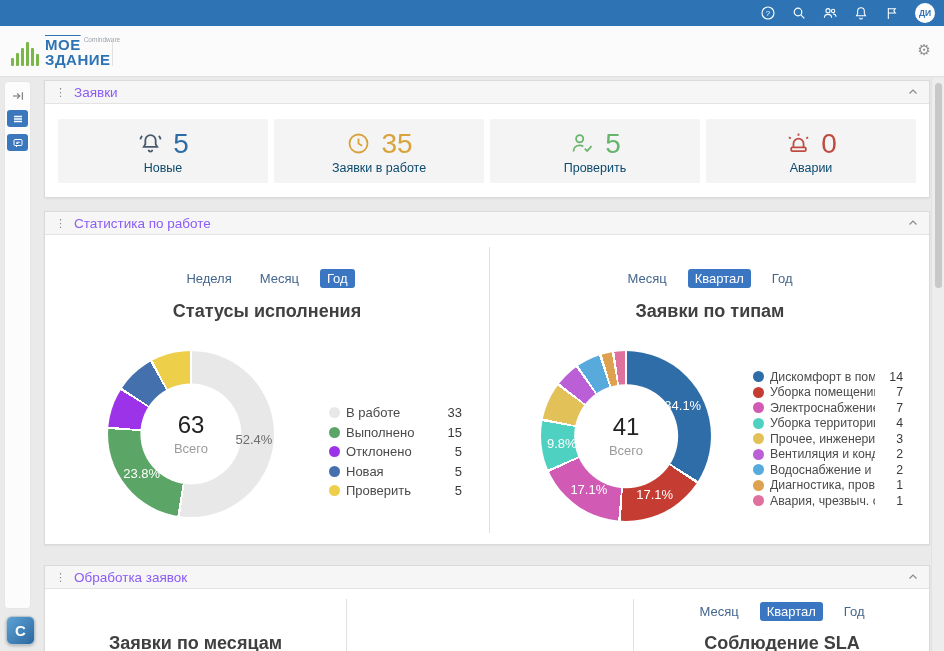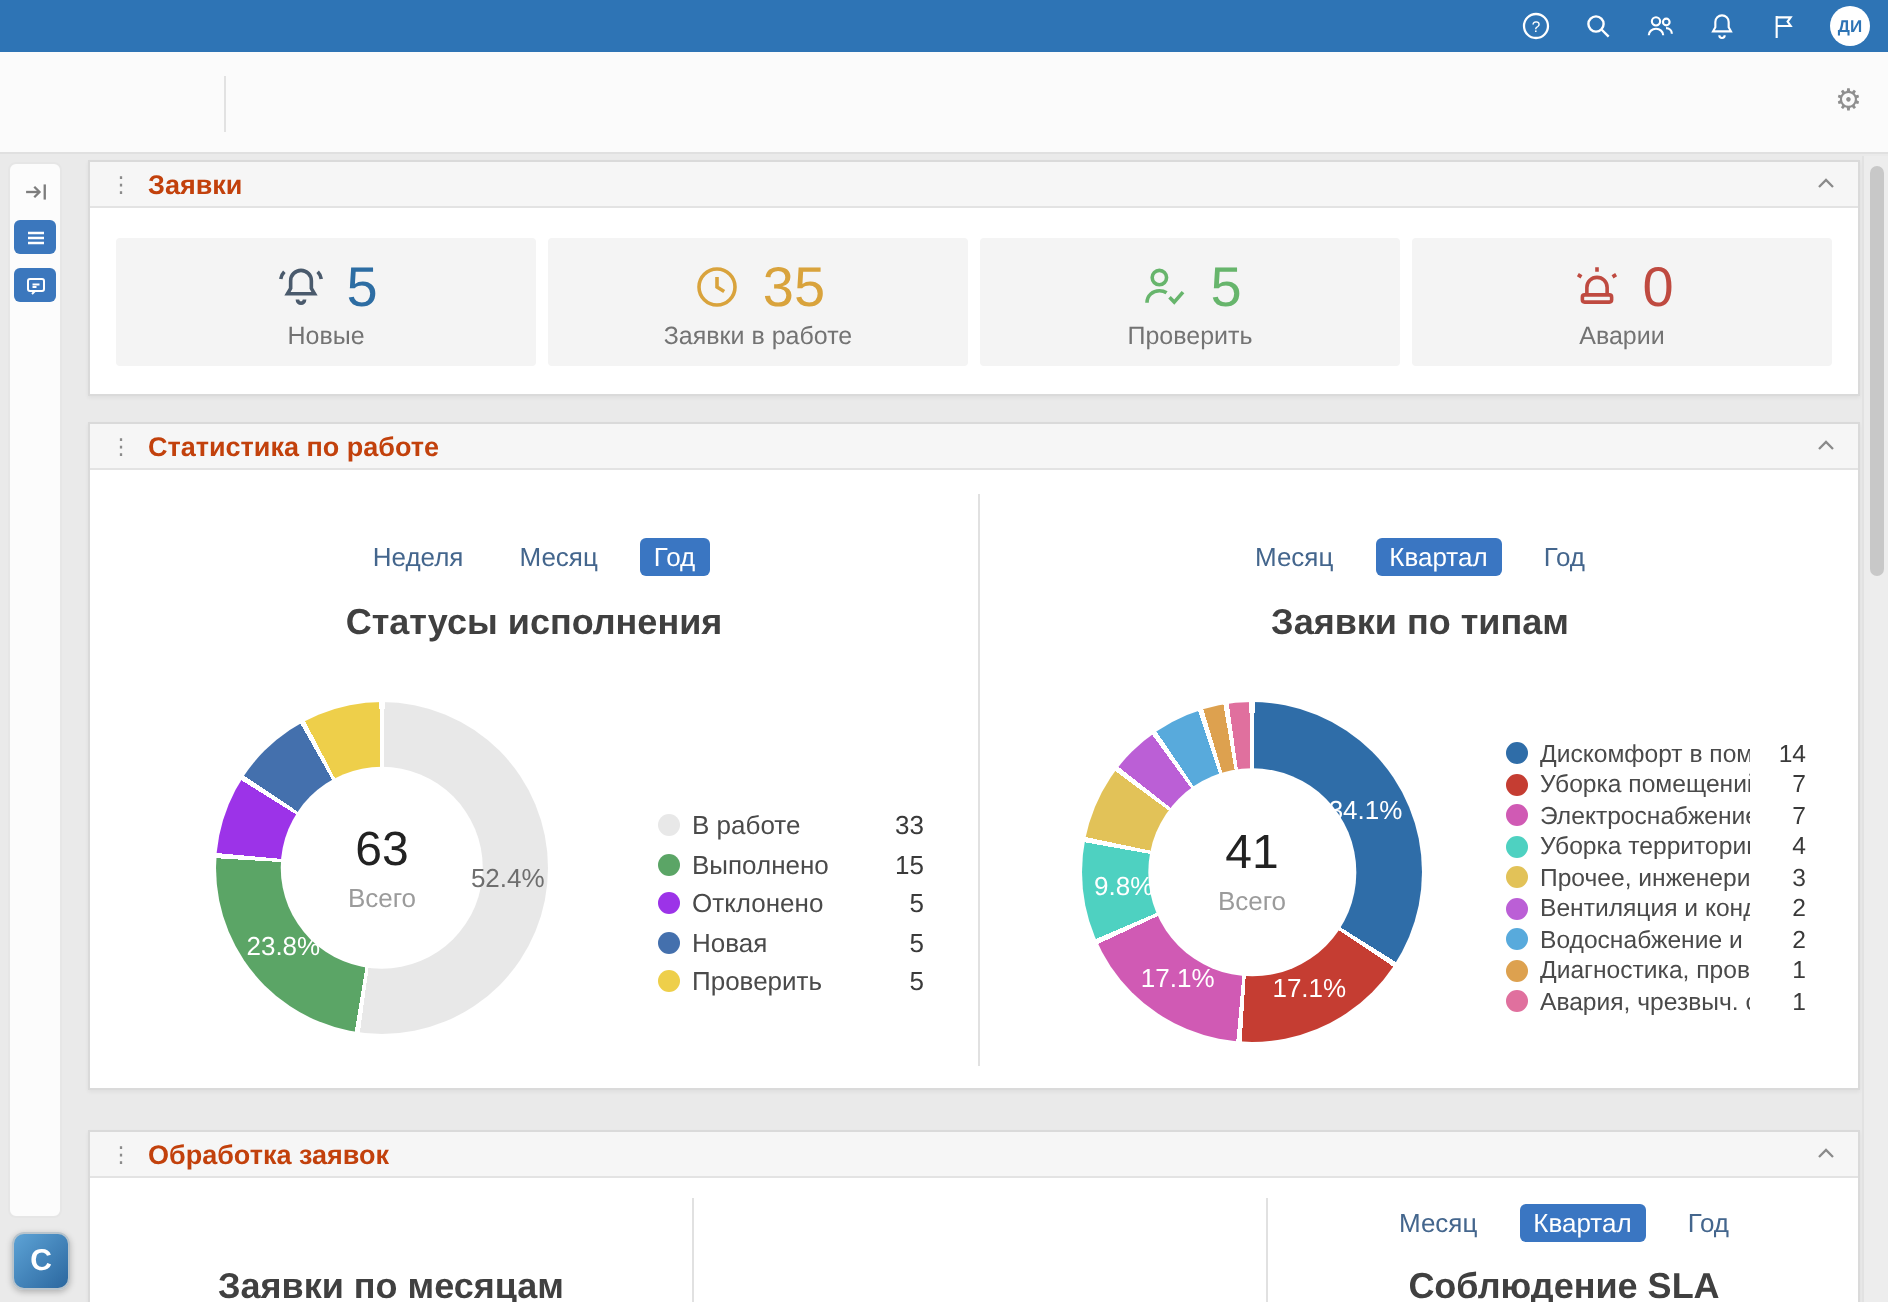--- a/index.html
+++ b/index.html
@@ -50,29 +50,29 @@
     background:#c8c8c8; border-radius:4px; cursor:pointer; }
   
   .panel { position:absolute; left:44px; width:886px; background:#fff;
     border:1px solid #dadada; box-shadow:0 1px 2px rgba(0,0,0,.05); }
   .panel1 { top:80px; height:118px; }
   .panel2 { top:211px; height:334px; }
   .panel3 { top:565px; height:200px; }
   .panel-header { height:23px; background:#f6f6f6; border-bottom:1px solid #e3e3e3;
     display:flex; align-items:center; padding:0 10px; }
   .drag-handle { color:#8b8b8b; font-size:11px; margin-right:8px; cursor:grab; }
-  .panel-title { font-size:13.5px; color:#c2410c;font-weight:bold; }
+  .panel-title { font-size:13.5px; color:#8b5cf6; }
   .collapse-btn { margin-left:auto; cursor:pointer; display:flex; }
   
   .cards { display:flex; gap:6px; padding:15px 13px; }
   .stat-card { flex:1; background:#f4f4f4; border-radius:2px; height:64px; cursor:pointer;
     display:flex; flex-direction:column; align-items:center; justify-content:center; }
   .stat-top { display:flex; align-items:center; gap:9px; }
   .stat-value { font-size:28px; }
-  .stat-label { font-size:12.5px; color:#737373; margin-top:1px; }
+  .stat-label { font-size:12.5px; color:#0c4a6e; margin-top:1px; }
   .card-icon { width:27px; height:27px; }
   
   .p2-content { position:relative; height:310px; }
   .v-divider { position:absolute; width:1px; background:#e1e1e1; }
   .half { position:absolute; top:0; height:310px; }
   .tabs { position:absolute; top:34px; left:0; right:0; display:flex; justify-content:center;
     gap:14px; font-size:13px; color:#44668d; }
   .tab { cursor:pointer; padding:2px 7px; border-radius:3px; }
   .tab.active { background:#3a76c2; color:#fff; }
   .chart-title { position:absolute; top:66px; left:0; right:0; text-align:center;
@@ -122,20 +122,37 @@
       </svg>
       <svg class="tb-icon" viewBox="0 0 24 24" fill="none" stroke="#fff" stroke-width="1.6">
         <path d="M6.5 21V4.5"></path>
           <path d="M6.5 5.5H17l-2.3 3.2L17 12H6.5"></path>
       </svg>
       <div class="avatar">ДИ</div>
     </div>
   </div>
 
   <div class="appheader">
+    <div class="logo">
+      <div class="logo-bars">
+        <i style="height:8px"></i>
+          <i style="height:13px"></i>
+          <i style="height:18px"></i>
+        <i style="height:24px"></i>
+          <i style="height:18px"></i>
+          <i style="height:12px"></i>
+      </div>
+      <div class="logo-text">
+        <div class="logo-top-row">
+          <span class="logo-top"><span class="bar-e">МОЕ</span></span>
+          <span class="logo-brand">Comindware</span>
+        </div>
+        <div class="logo-bottom">ЗДАНИЕ</div>
+      </div>
+    </div>
     <div class="header-sep"></div>
     <div class="gear">⚙</div>
   </div>
 
   <div class="rail">
     <svg width="14" height="14" viewBox="0 0 24 24" fill="none" stroke="#7d7d7d" stroke-width="2">
       <path d="M3.5 12h11"></path>
         <path d="M10.5 7.5l4.5 4.5-4.5 4.5"></path>
         <path d="M19.5 5.5v13"></path>
     </svg>

